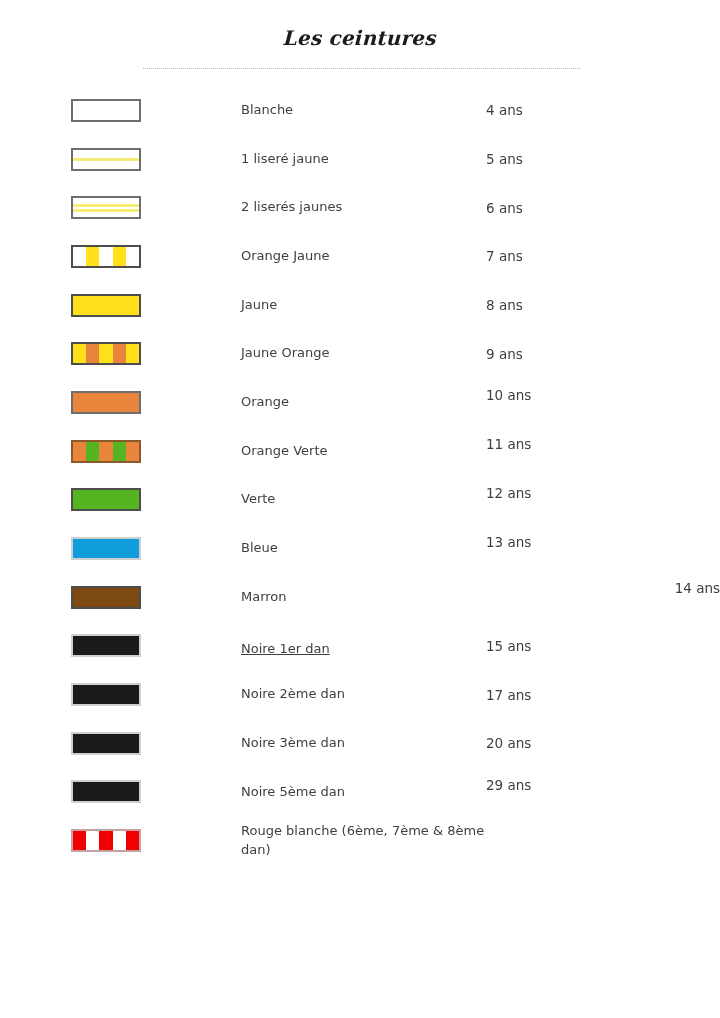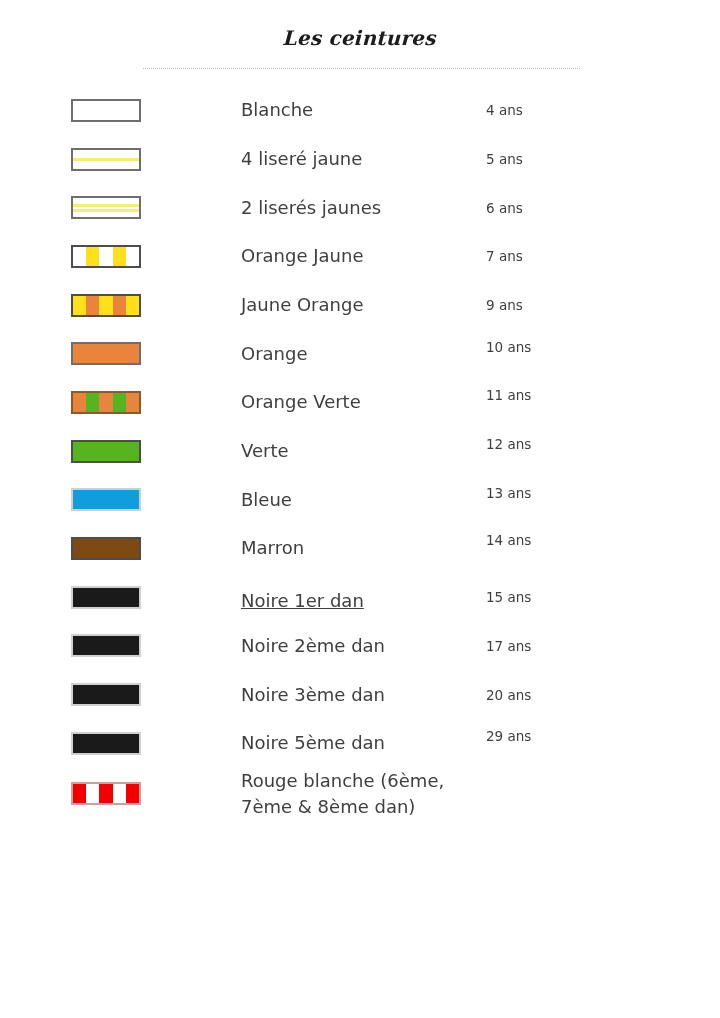--- a/index.html
+++ b/index.html
@@ -63,36 +63,36 @@
   }
   .cell-swatch {
     width: 170px;
     padding: 0 0 0 71px;
     vertical-align: middle;
   }
   .cell-name {
     width: 245px;
     padding: 0;
     vertical-align: middle;
-    font-size: 18px;
+    font-size: 13px;
     line-height: 1.45;
     color: #3f3f3f;
   }
   .cell-age {
     padding: 0;
     vertical-align: middle;
     font-size: 13.5px;
     color: #3f3f3f;
     white-space: nowrap;
     margin-left: 24px;
   }
 
   
   .nudge-up .cell-age    { position: relative; top: -7px; }
-  .nudge-up2 .cell-age   { position: relative; top: -9px; }
+  .nudge-up2 .cell-age   { position: relative; top: -9px; text-align: right; }
   .nudge-dn .cell-name   { position: relative; top: 4px; text-decoration: underline; }
 
   
   .belt {
     position: relative;
     width: 70px;
     height: 23px;
     box-sizing: border-box;
     border: 2px solid #6e6e6e;
     background: #ffffff;
@@ -153,21 +153,21 @@
       </tr>
 
       <tr class="belt-row">
         <td class="cell-swatch">
           <div class="belt">
             <div class="liseres one">
                 <i></i>
               </div>
           </div>
         </td>
-        <td class="cell-name">4 liseré jaune</td>
+        <td class="cell-name">1 liseré jaune</td>
         <td class="cell-age">5 ans</td>
       </tr>
 
       <tr class="belt-row">
         <td class="cell-swatch">
           <div class="belt">
             <div class="liseres two">
                 <i></i>
                 <i></i>
               </div>
@@ -186,20 +186,29 @@
               <span style="background:#ffffff"></span>
               <span style="background:#ffe01a"></span>
               <span style="background:#ffffff"></span>
             </div>
           </div>
         </td>
         <td class="cell-name">Orange Jaune</td>
         <td class="cell-age">7 ans</td>
       </tr>
 
+      <tr class="belt-row">
+        <td class="cell-swatch">
+          <div class="belt dark-border">
+            <div class="fill" style="background:#ffe01a"></div>
+          </div>
+        </td>
+        <td class="cell-name">Jaune</td>
+        <td class="cell-age">8 ans</td>
+      </tr>
 
       <tr class="belt-row">
         <td class="cell-swatch">
           <div class="belt dark-border">
             <div class="bands">
               <span style="background:#ffe01a"></span>
               <span style="background:#e8843c"></span>
               <span style="background:#ffe01a"></span>
               <span style="background:#e8843c"></span>
               <span style="background:#ffe01a"></span>

